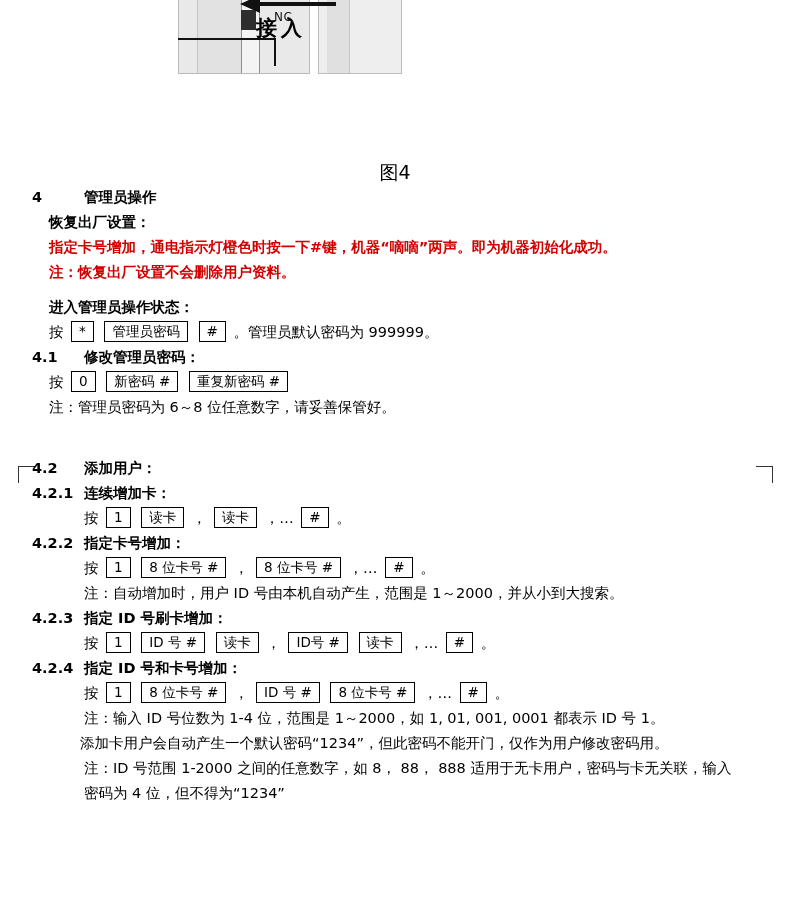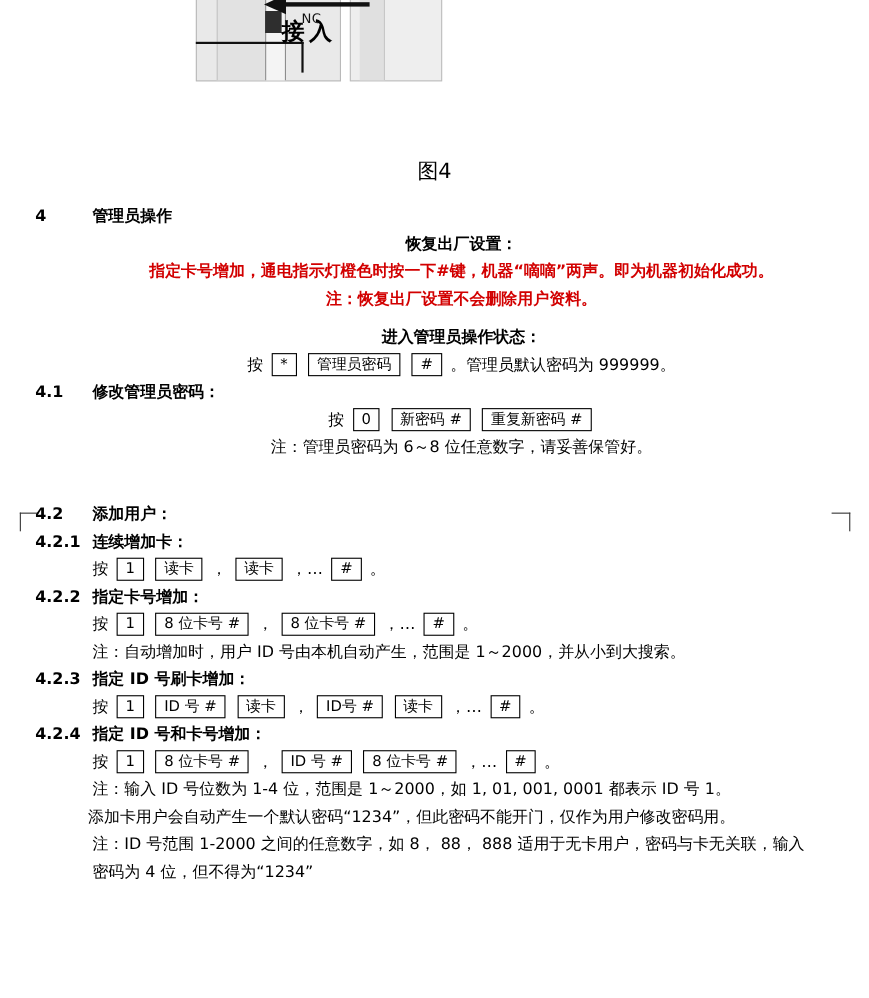--- a/index.html
+++ b/index.html
@@ -133,42 +133,42 @@
     top: 74px;
     font-size: 21px;
     font-weight: bold;
     font-family: Liberation Serif, serif;
     letter-spacing: 4px;
   }
   .fig-caption {
     position: absolute;
     left: 0;
     right: 0;
-    top: 143px;
+    top: 160px;
     text-align: center;
     font-size: 19px;
     font-family: "DejaVu Sans", sans-serif;
   }
 
   
   .doc {
     position: absolute;
     left: 0;
     top: 185px;
     width: 790px;
   }
   .line {
     font-size: 14.5px;
     line-height: 25px;
     white-space: nowrap;
   }
   .bold { font-weight: bold; }
   .red { color: #d20000; }
   .indent-num { margin-left: 32px; }
-  .indent-1 { margin-left: 49px; text-align: center; }
+  .indent-1 { margin-left: 49px; }
   .indent-2 { margin-left: 84px; }
   .indent-3 { margin-left: 80px; }
   .numlabel {
     display: inline-block;
     width: 52px;
   }
   .numlabel-wide {
     display: inline-block;
     width: 60px;
   }

